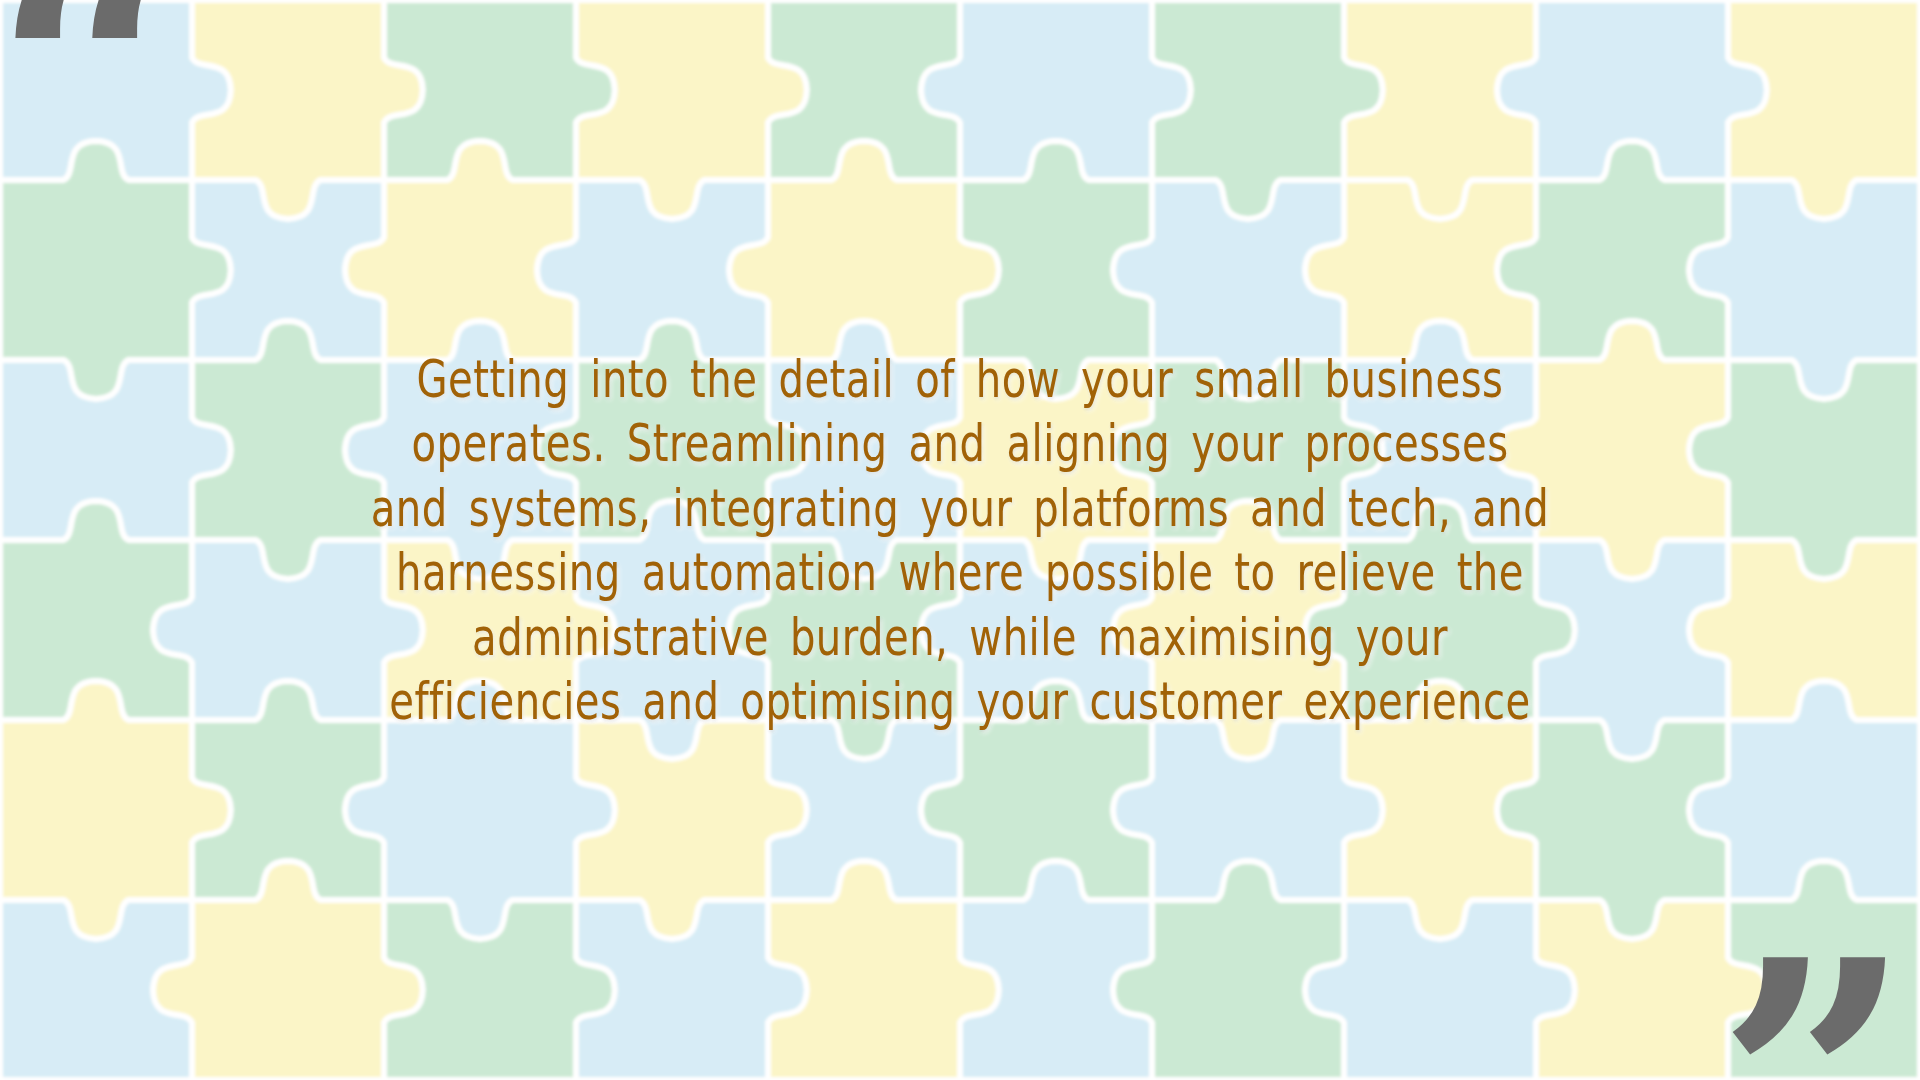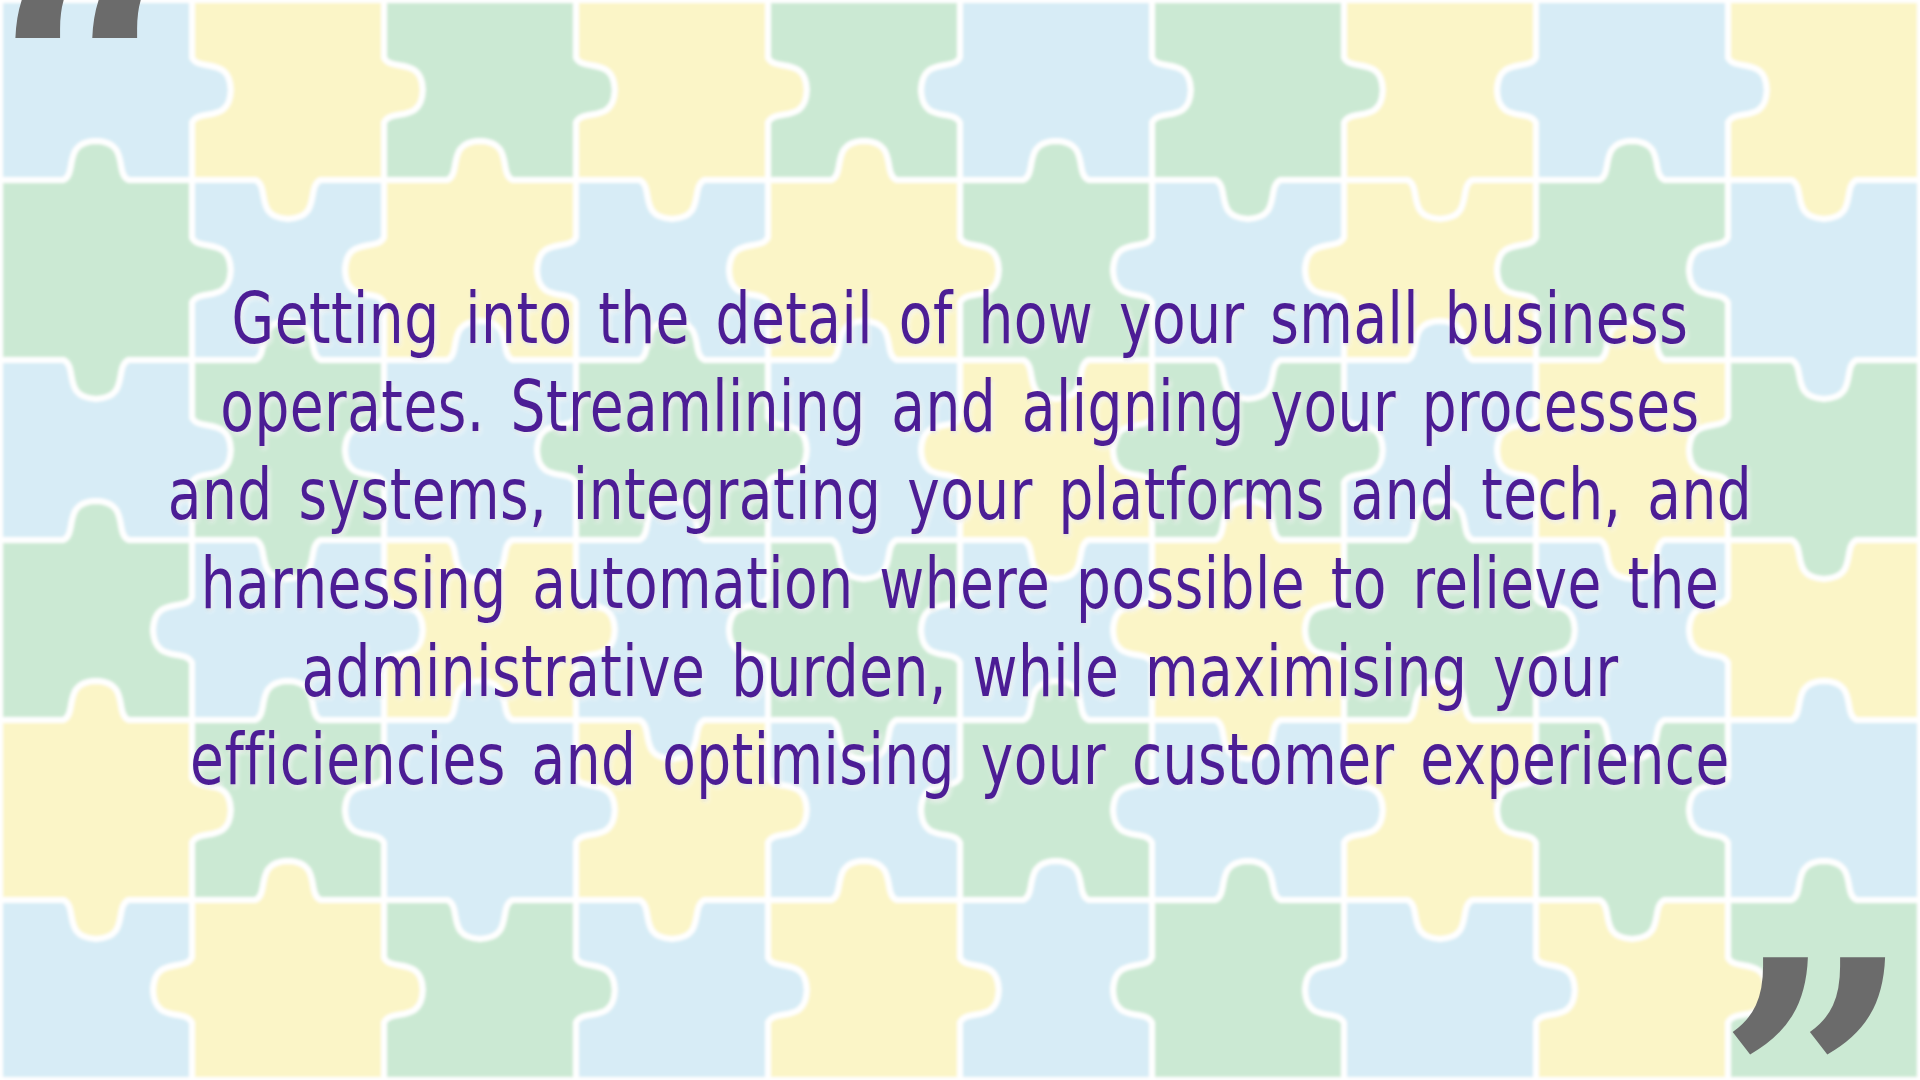--- a/index.html
+++ b/index.html
@@ -60,23 +60,23 @@
   }
 
   
   #quote-text {
     position: absolute;
     left: 50%;
     top: 50%;
     transform: translate(-50%, -50%);
     width: 1700px;
     text-align: center;
-    color: #4c1d95;
+    color: #a16207;
     font-family: "DejaVu Sans", sans-serif;
-    font-size: 63px;
+    font-size: 46px;
     line-height: 1.40;
     letter-spacing: 0.5px;
     word-spacing: 8px;
     text-shadow: 2px 3px 5px rgba(255,255,255,0.85),
                  1px 2px 3px rgba(120,120,120,0.28);
     white-space: pre-line;
     font-stretch: condensed;
     transform-origin: center center;
   }
   #quote-text .line {

